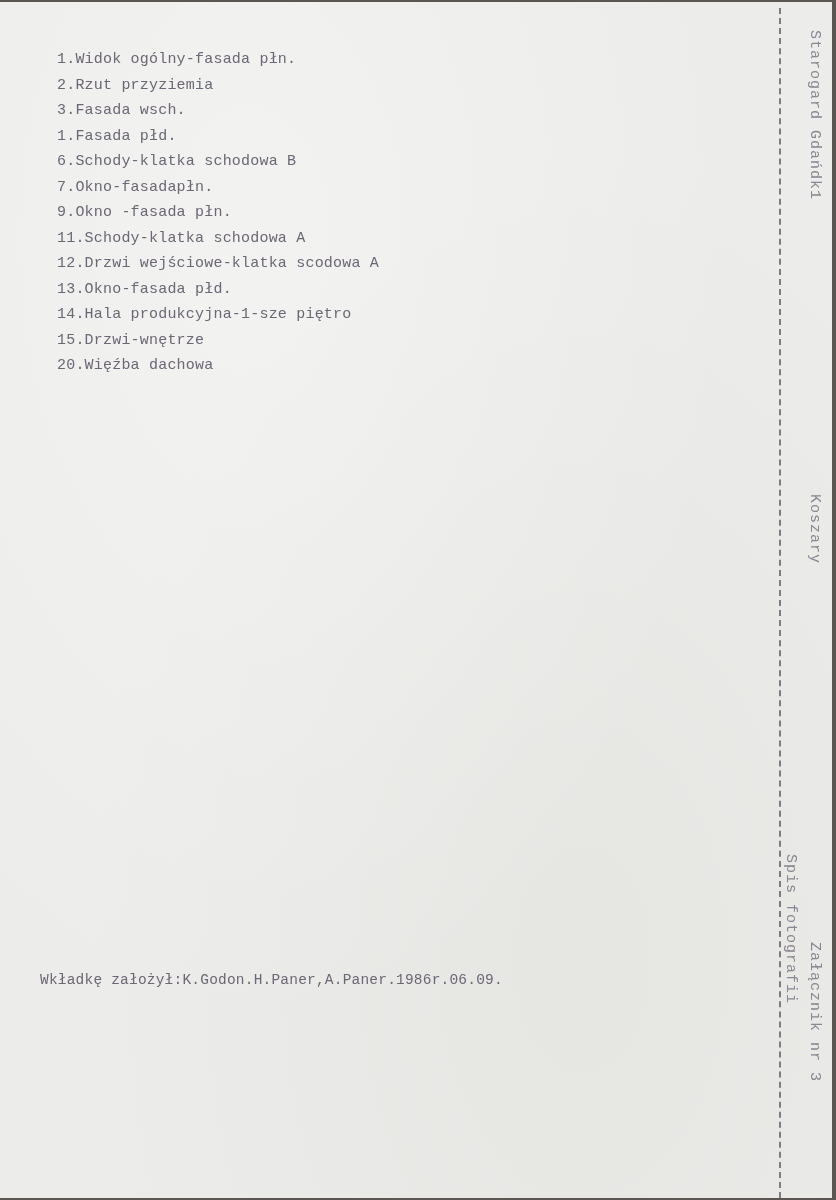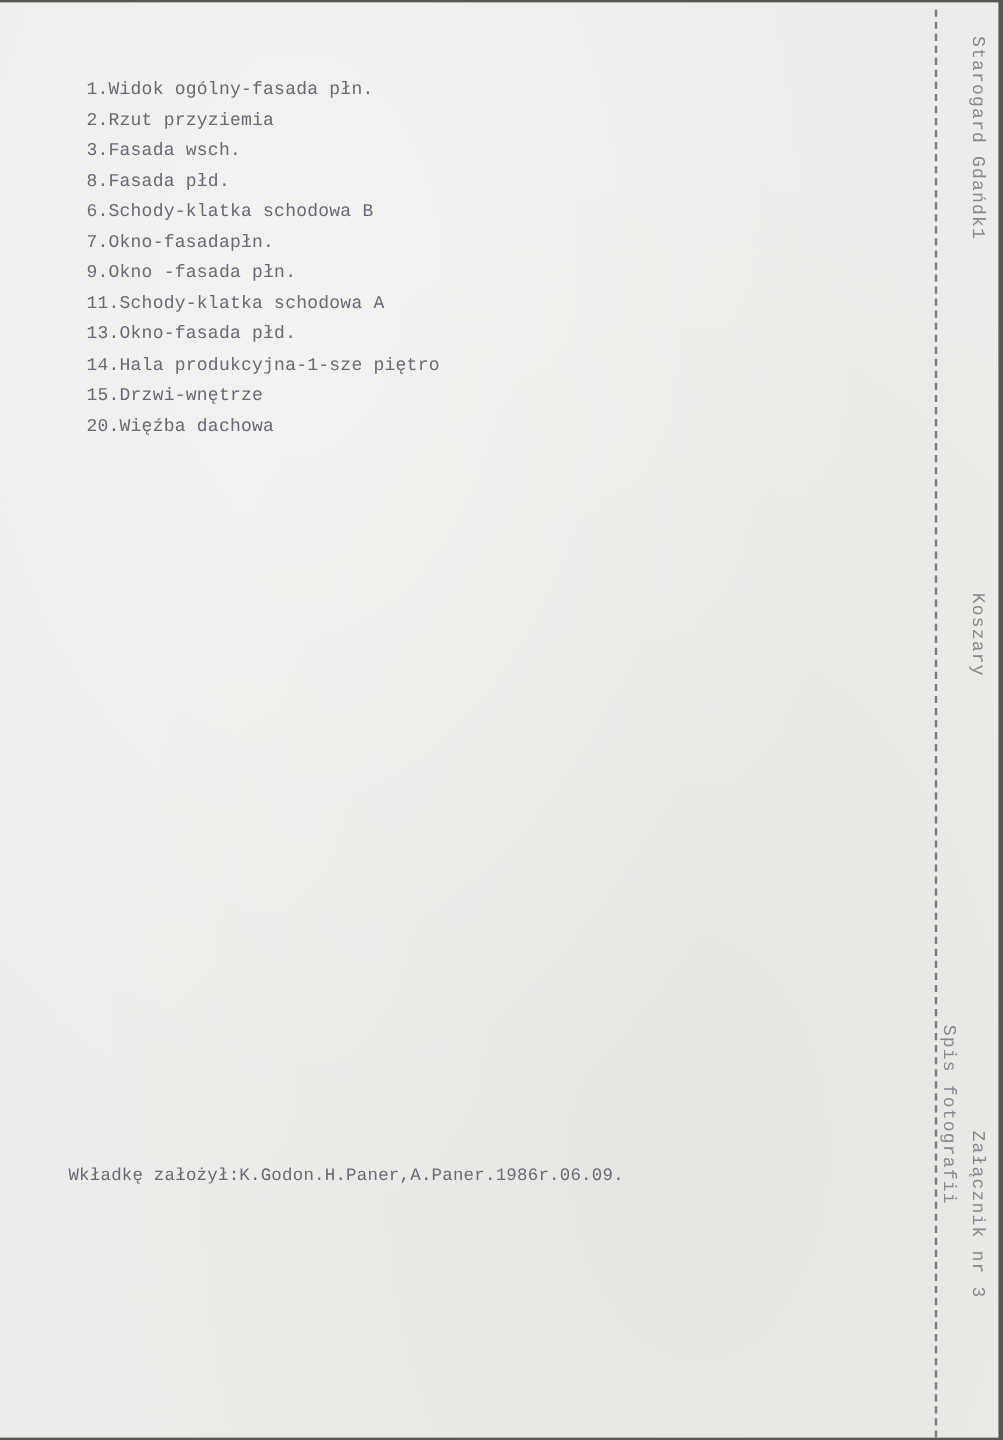--- a/index.html
+++ b/index.html
@@ -27,32 +27,32 @@
   .typed {
     font-family: "Liberation Mono", "DejaVu Sans Mono", monospace;
     color: #6d6675;
     font-size: 15px;
     letter-spacing: 0.2px;
   }
   .list {
     position: absolute;
     left: 57px;
     top: 45px;
-    margin: 15px;
+    margin: 0;
     padding: 0;
     list-style: none;
   }
   .list li {
     height: 25.5px;
     line-height: 25.5px;
     white-space: nowrap;
   }
   .footer-line {
     position: absolute;
-    left: 57px;
+    left: 40px;
     top: 970px;
     white-space: nowrap;
     font-size: 14.5px;
   }
   .cut-line {
     position: absolute;
     left: 779px;
     top: 6px;
     height: 1190px;
     width: 0;
@@ -74,25 +74,26 @@
 </style>
 </head>
 <body>
 
 <div class="page">
 
   <ul class="list typed">
     <li>1.Widok ogólny-fasada płn.</li>
     <li>2.Rzut przyziemia</li>
     <li>3.Fasada wsch.</li>
-    <li>8.Fasada płd.</li>
+    <li>1.Fasada płd.</li>
     <li>6.Schody-klatka schodowa B</li>
     <li>7.Okno-fasadapłn.</li>
     <li>9.Okno -fasada płn.</li>
     <li>11.Schody-klatka schodowa A</li>
+    <li>12.Drzwi wejściowe-klatka scodowa A</li>
     <li>13.Okno-fasada płd.</li>
     <li>14.Hala produkcyjna-1-sze piętro</li>
     <li>15.Drzwi-wnętrze</li>
     <li>20.Więźba dachowa</li>
   </ul>
 
   <div class="footer-line typed">Wkładkę założył:K.Godon.H.Paner,A.Paner.1986r.06.09.</div>
 
   <div class="cut-line"></div>
 

